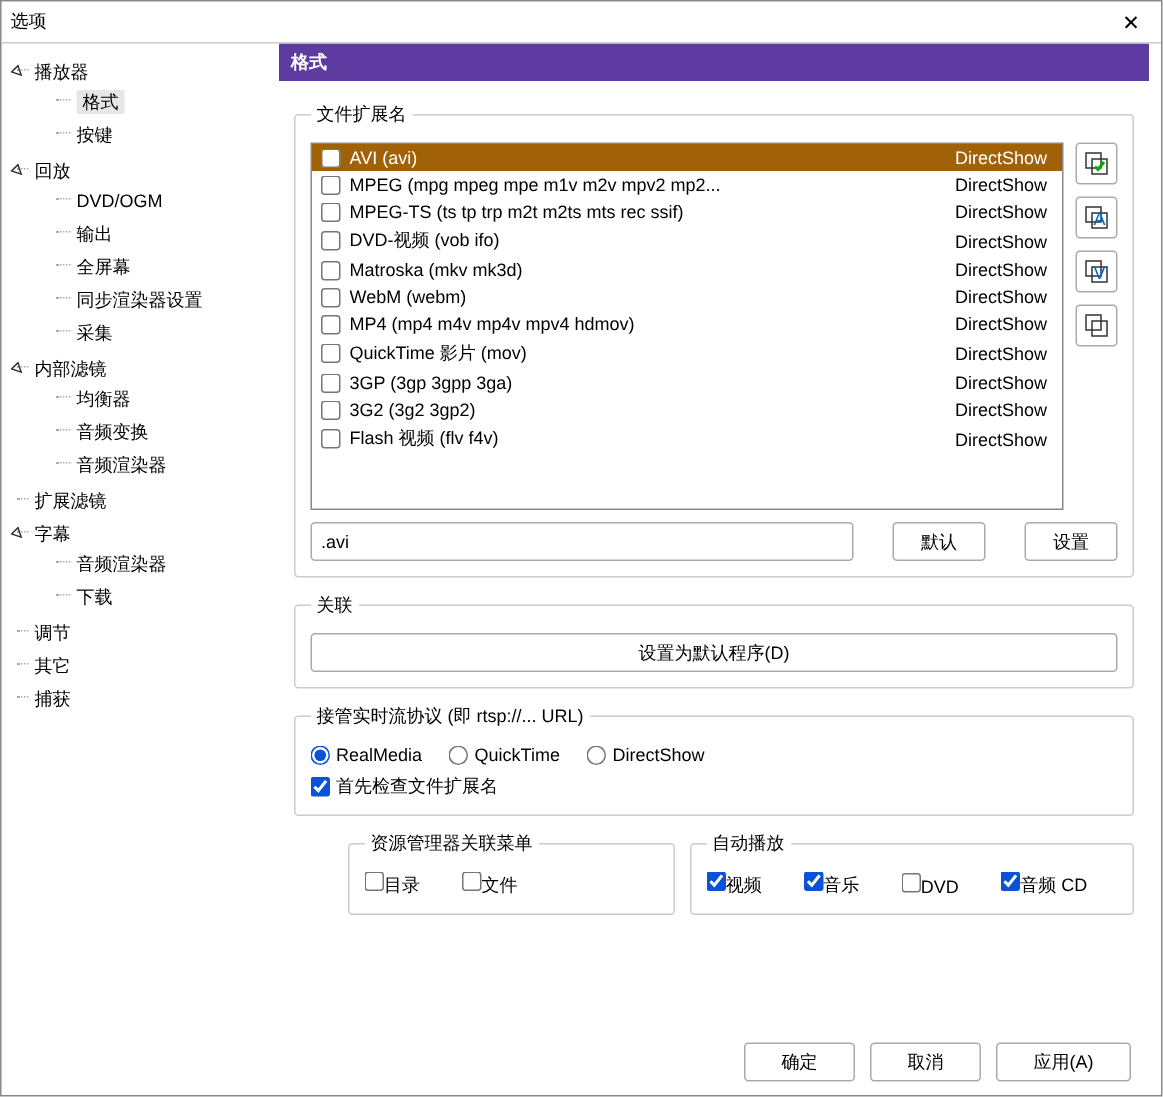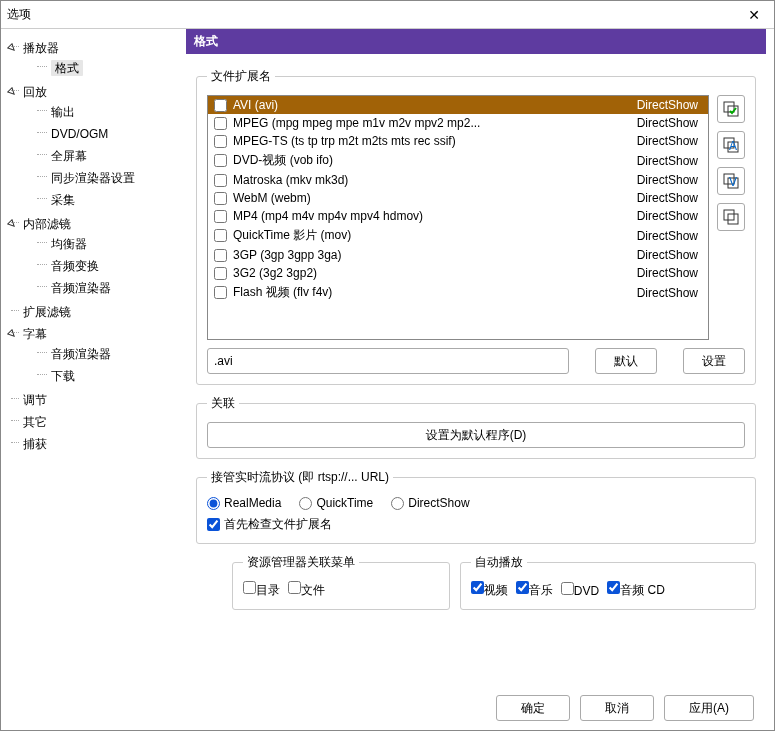--- a/index.html
+++ b/index.html
@@ -35,46 +35,47 @@
 .iconbtn svg { width: 16px; height: 16px; }
 .extrow { display: flex; gap: 26px; margin-top: 8px; }
 .extrow input[type=text] { flex: 1; border: 1px solid #aaa; border-radius: 3px; padding: 4px 6px; height: 26px; }
 .btn { border: 1px solid #aaa; border-radius: 3px; background: #fff; padding: 4px 18px; height: 26px; cursor: default; }
 .btn.wide { width: 100%; }
 .rtsp-line { display: flex; gap: 18px; align-items: center; }
 .rtsp-line label, .chkline label { display: flex; align-items: center; gap: 4px; }
 .chkline { margin-top: 6px; display: flex; align-items: center; gap: 4px; }
 .twocol { display: flex; gap: 10px; margin-left: 36px; }
 .twocol fieldset { flex: 1; }
-.autorow { display: flex; gap: 8px; align-items: center; }
+.autorow { display: flex; gap: 28px; align-items: center; }
 .footer { height: 46px; border-top: 1px solid transparent; display: flex; align-items: center; justify-content: flex-end; gap: 10px; padding: 0 12px; }
 .footer .btn { padding: 4px 24px; }
 input[type=radio], input[type=checkbox] { accent-color: #0a53d8; }
 </style>
 </head>
 <body>
 
 <div class="titlebar">
   <span class="title">选项</span>
   <span class="close">✕</span>
 </div>
 
 <div class="body">
   <div class="sidebar">
     <ul class="tree" id="tree">
         <li><span class="chev"><svg viewBox="0 0 10 10">
               <path d="M2 2 L8 5 L2 8 Z" fill="none" stroke="#333" transform="rotate(45 5 5)"></path>
             </svg></span><span>播放器</span><ul>
             <li><span class="sel">格式</span></li>
+            <li><span>按键</span></li>
           </ul></li>
         <li><span class="chev"><svg viewBox="0 0 10 10">
               <path d="M2 2 L8 5 L2 8 Z" fill="none" stroke="#333" transform="rotate(45 5 5)"></path>
             </svg></span><span>回放</span><ul>
+            <li><span>DVD/OGM</span></li>
             <li><span>输出</span></li>
-            <li><span>DVD/OGM</span></li>
             <li><span>全屏幕</span></li>
             <li><span>同步渲染器设置</span></li>
             <li><span>采集</span></li>
           </ul></li>
         <li><span class="chev"><svg viewBox="0 0 10 10">
               <path d="M2 2 L8 5 L2 8 Z" fill="none" stroke="#333" transform="rotate(45 5 5)"></path>
             </svg></span><span>内部滤镜</span><ul>
             <li><span>均衡器</span></li>
             <li><span>音频变换</span></li>
             <li><span>音频渲染器</span></li>

